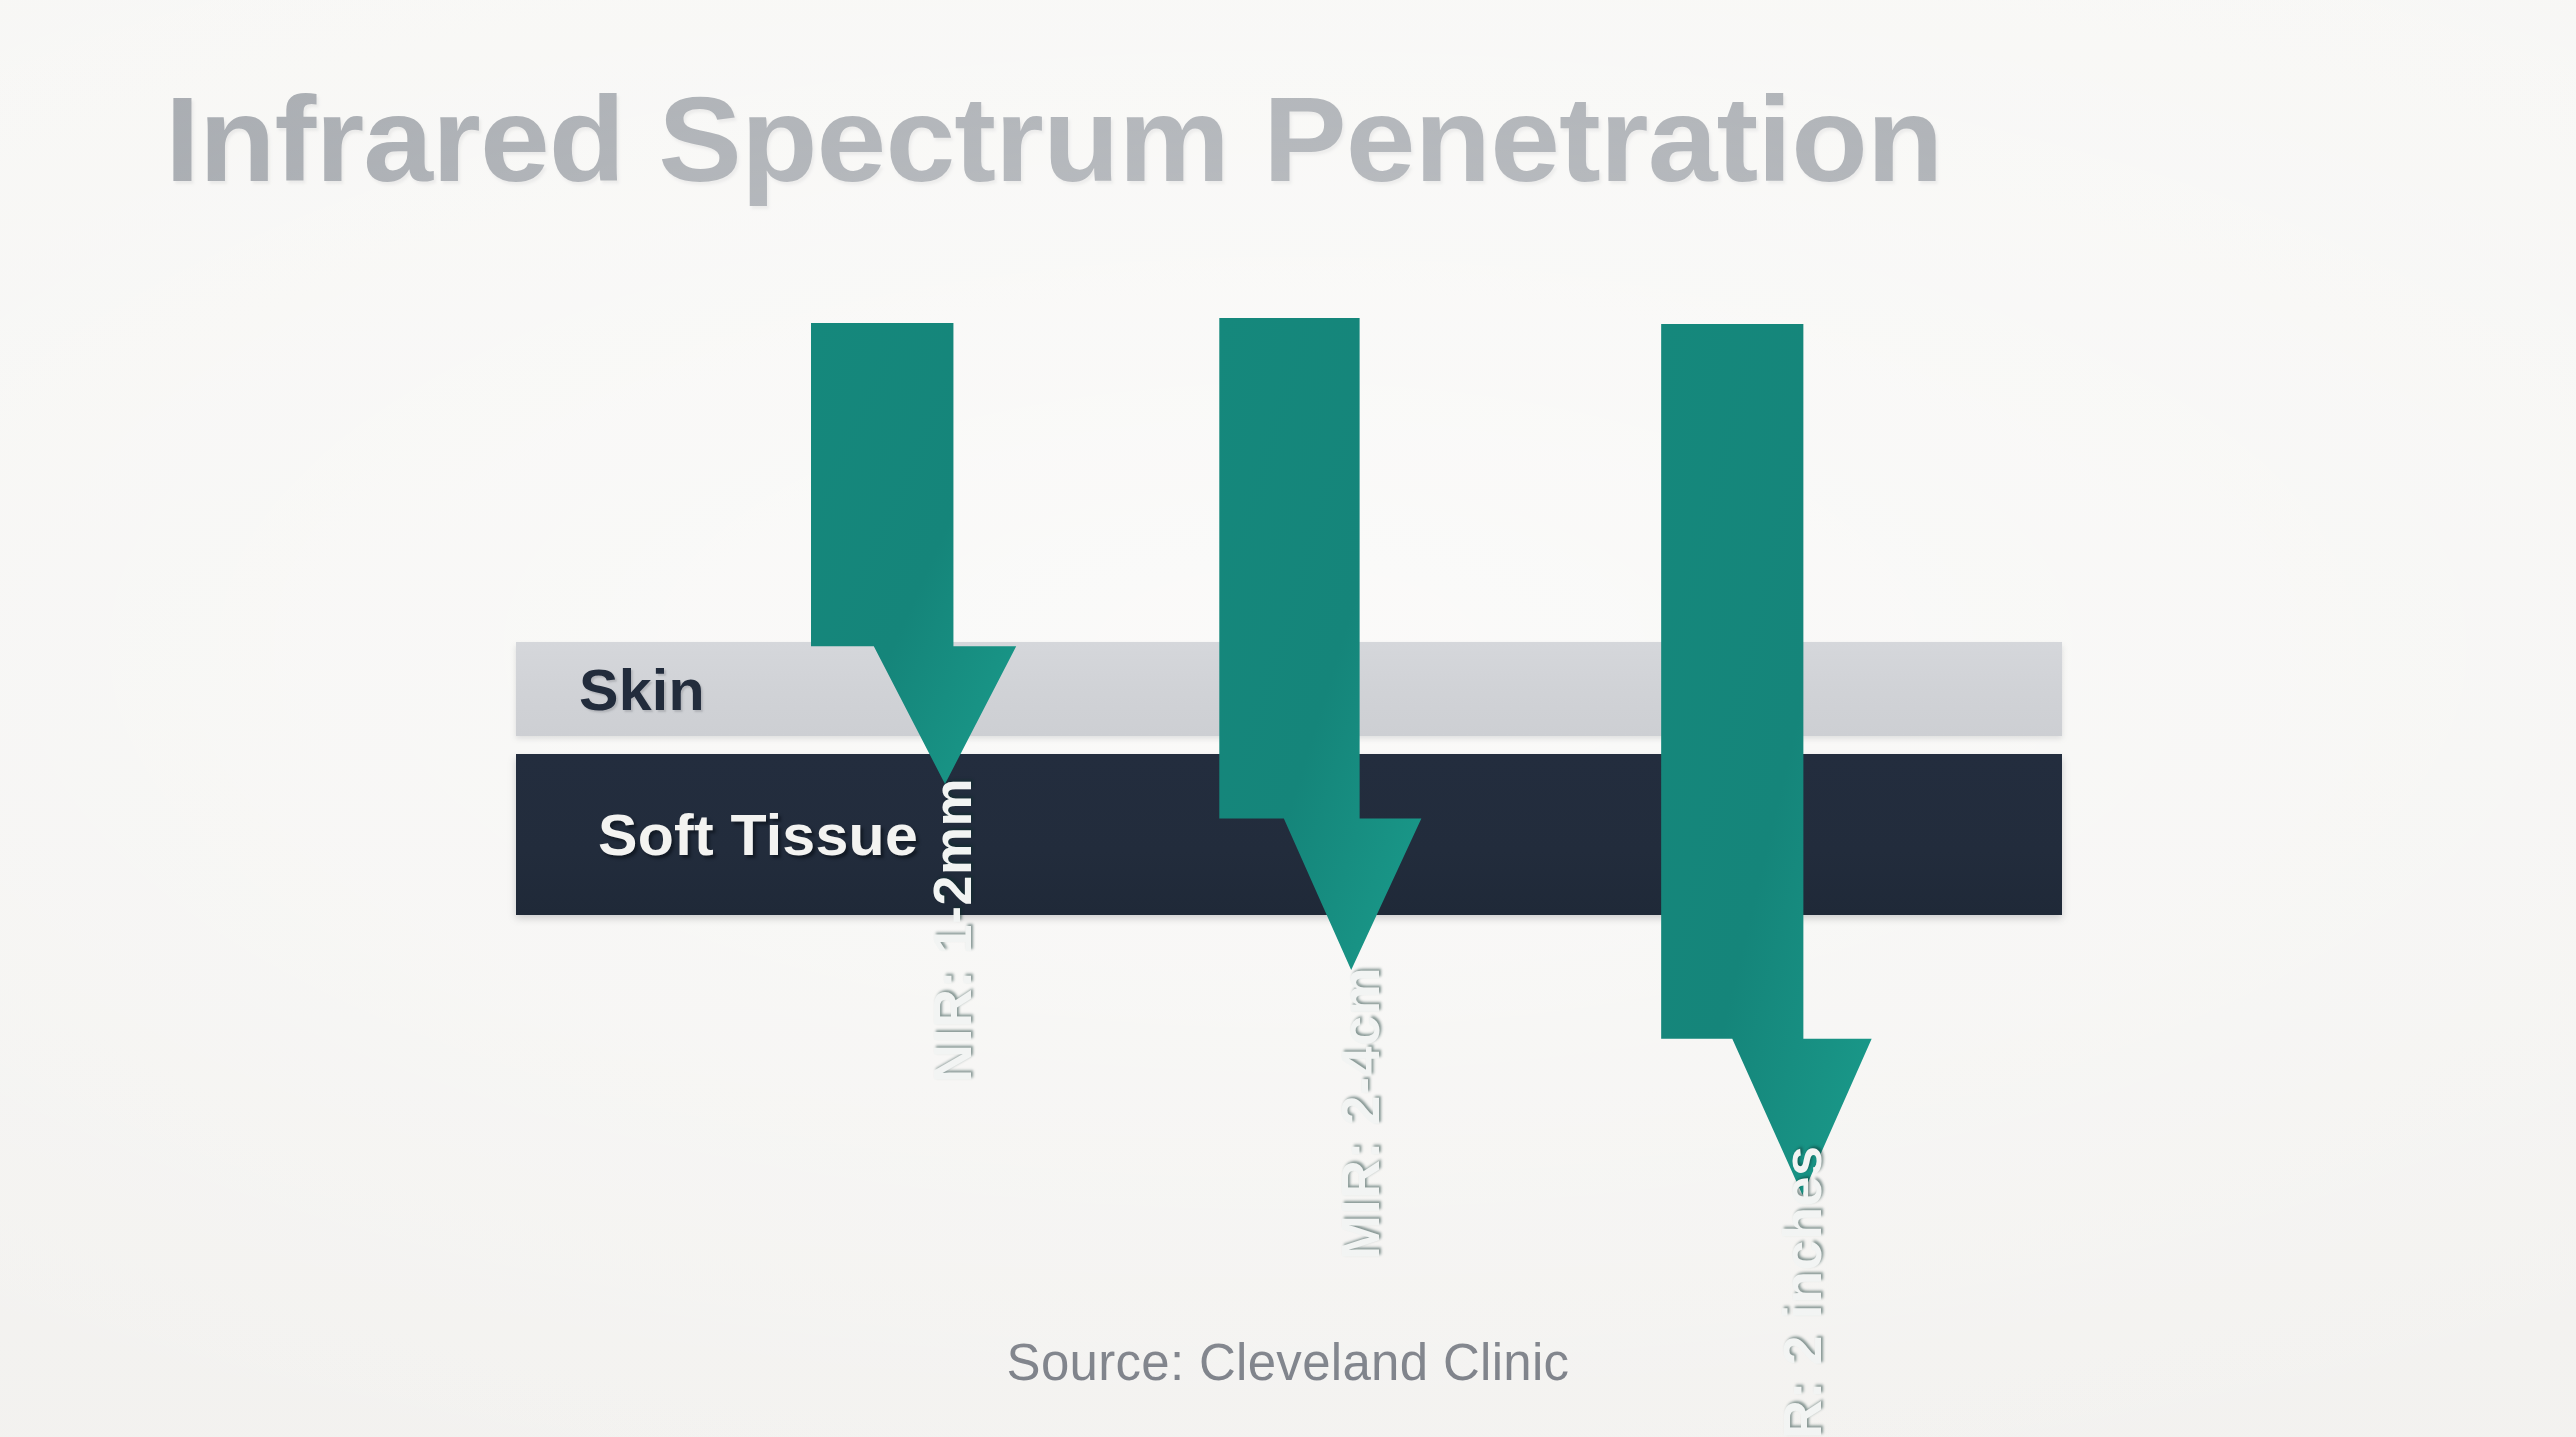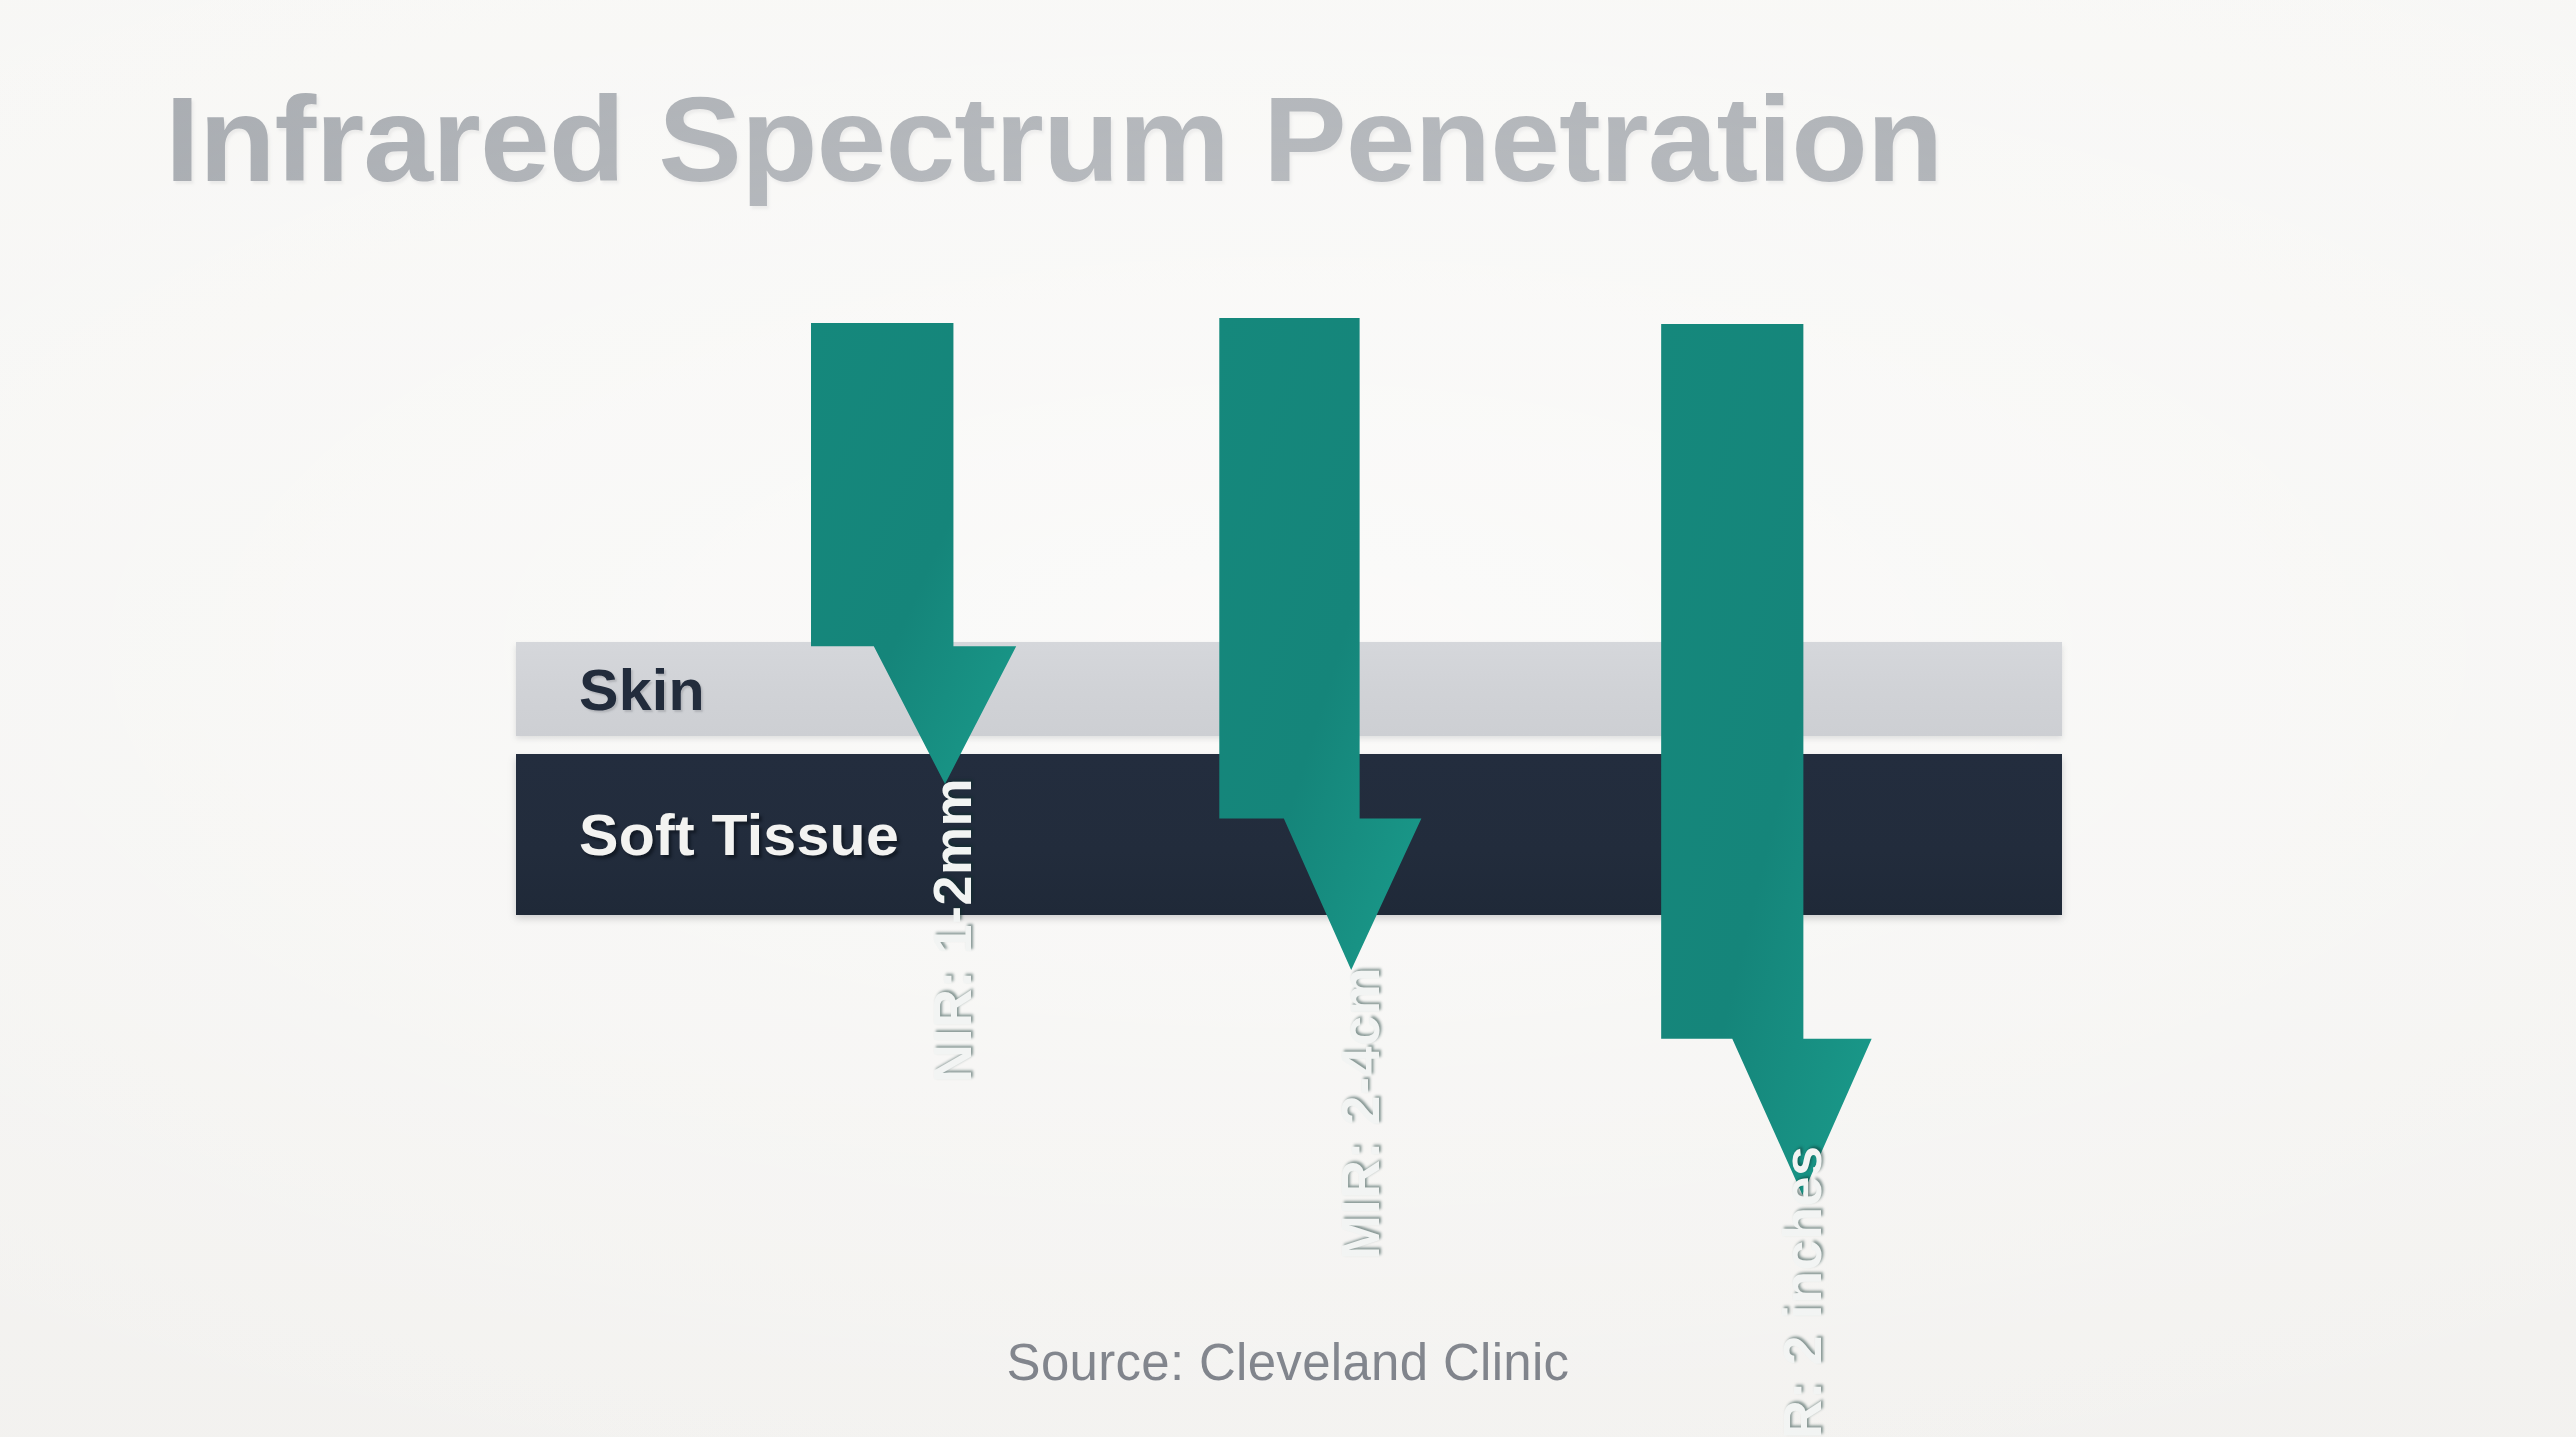--- a/index.html
+++ b/index.html
@@ -72,20 +72,21 @@
   #layer-skin .layer-label {
     color: #222c3c;
     text-shadow: 1.9px 1.9px 1.9px rgba(140,142,148,0.45);
   }
   #layer-soft {
     top: 754px;
     height: 161px;
     background: linear-gradient(180deg, #232d3e 0%, #222c3c 60%, #1f2938 100%);
     box-shadow: 0 3.7px 7.5px rgba(90,92,100,0.28);
     z-index: 2;
+    padding-left: 19px;
   }
   #layer-muscle {
     top: 929px;
     height: 161px;
     background: linear-gradient(180deg, #232d3e 0%, #222c3c 60%, #1f2938 100%);
     box-shadow: 0 3.7px 8.4px rgba(90,92,100,0.28);
     z-index: 2;
   }
   #layer-soft .layer-label,
   #layer-muscle .layer-label {

